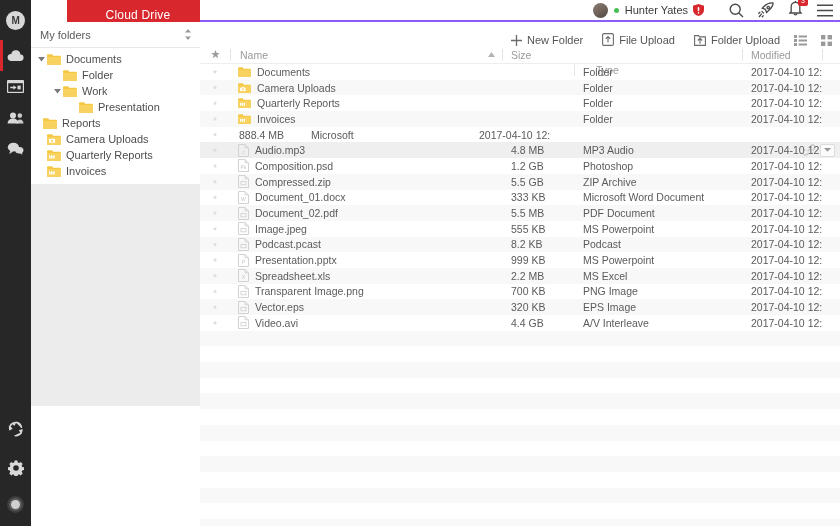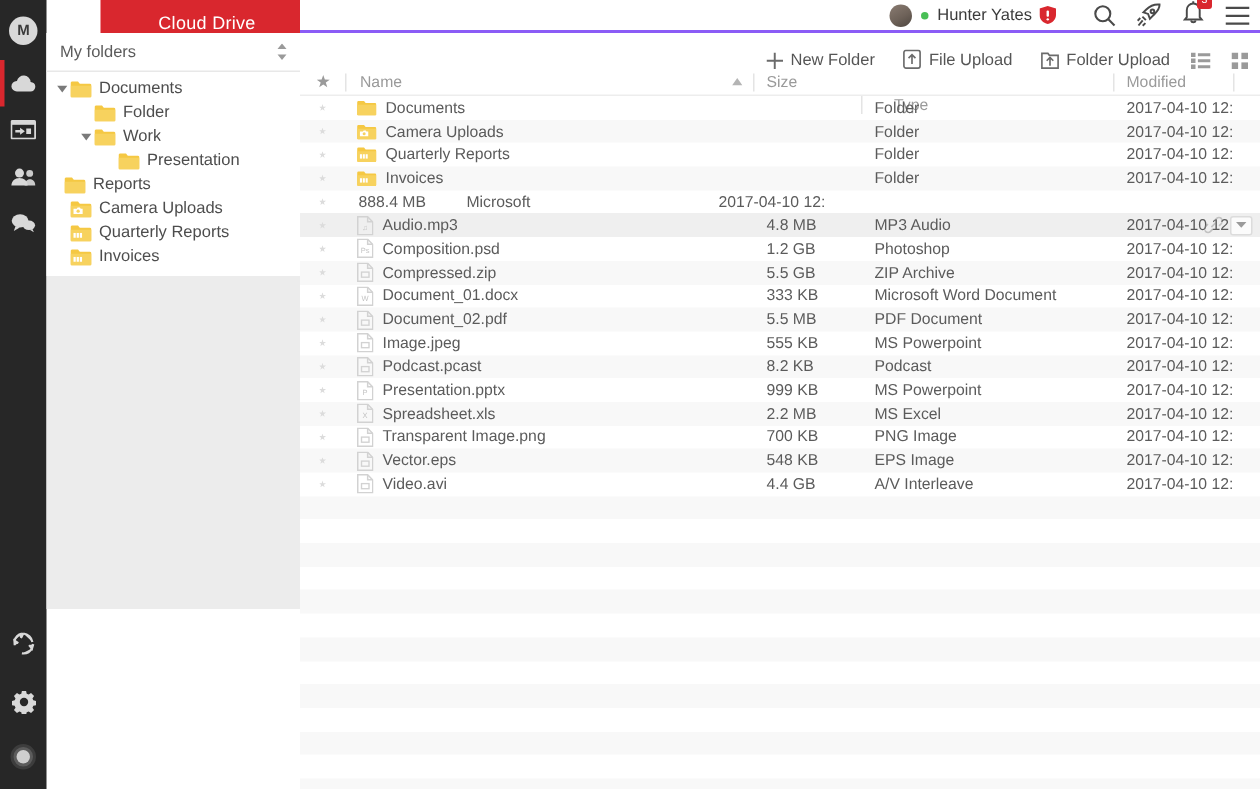--- a/index.html
+++ b/index.html
@@ -793,21 +793,21 @@
         </div>
         <div class="cell r-name">
           <svg width="11" height="13" viewBox="0 0 11 13" class="ico" style="display: block;">
             <path d="M.5.5h6.6L10.5 4v8.5H.5z" fill="none" stroke="#d2d2d2" stroke-width="1"></path>
             <path d="M7.1.7v3.1h3.2" fill="none" stroke="#d2d2d2" stroke-width="1"></path>
             <rect x="3" y="6.4" width="5" height="3.4" fill="none" stroke="#d2d2d2" stroke-width=".9"></rect>
           </svg>
           <span>Vector.eps</span>
         </div>
         <div class="cell r-size">
-          <span>548 KB</span>
+          <span>320 KB</span>
         </div>
         <div class="cell r-type">
           <span>EPS Image</span>
         </div>
         <div class="cell r-mod">
           <span>2017-04-10 12:45</span>
         </div>
       </div>
       <div class="row">
         <div class="cell r-star">

